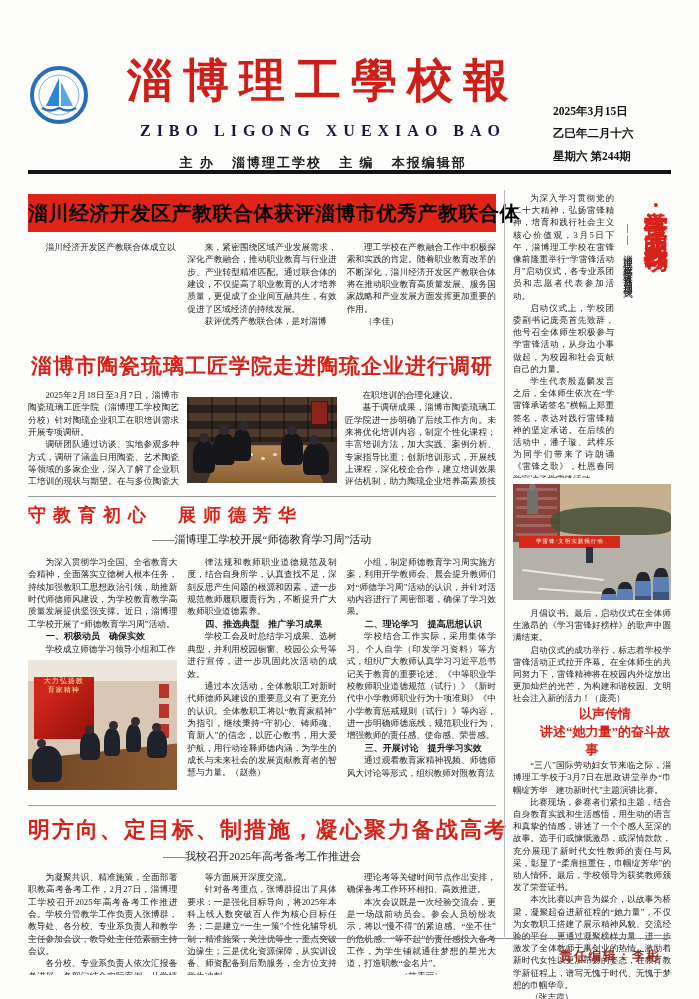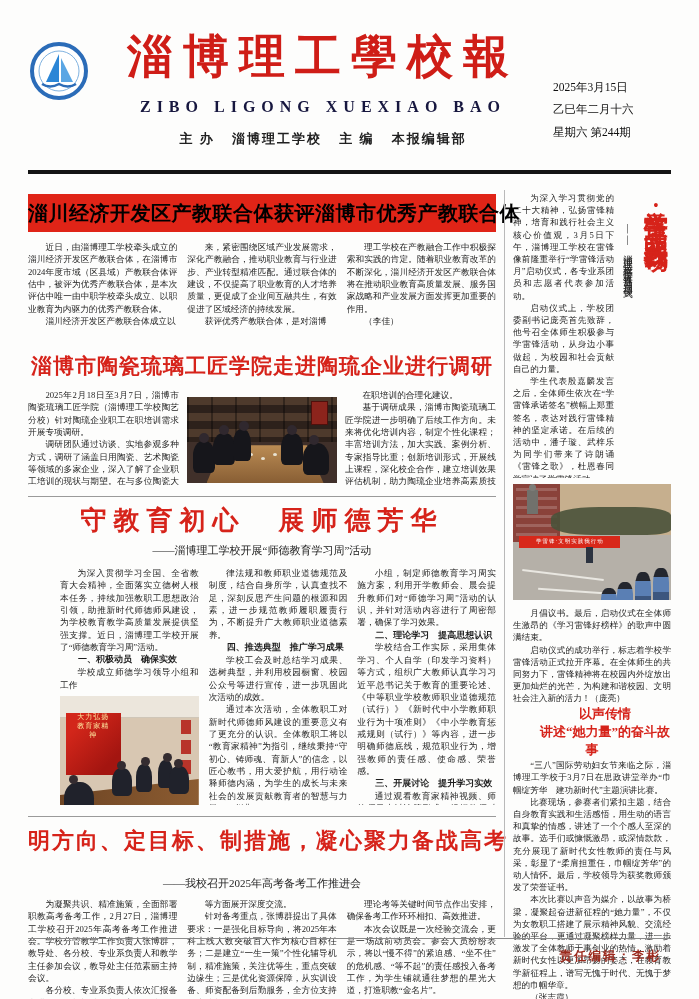--- a/index.html
+++ b/index.html
@@ -1,29 +1,29 @@
 <!DOCTYPE html>
 <html lang="zh"><head>
 <meta charset="utf-8">
 <style>
   html,body{margin:0;padding:0;background:#e9e9e9;}
   .page{position:relative;width:699px;height:999px;margin:0 auto;background:#fdfdfc;
         font-family:"Liberation Serif","DejaVu Serif",serif;color:#1e1e1e;overflow:hidden;}
   
-  .hdr{position:absolute;top:32px;left:28px;right:28px;height:126px;}
+  .hdr{position:absolute;top:56px;left:28px;right:28px;height:126px;}
   .logo{position:absolute;left:2px;top:10px;width:58px;height:58px;}
   .mast-title{position:absolute;left:58px;top:-6px;width:474px;text-align:center;
       font-size:46px;font-weight:900;color:#cf1d17;letter-spacing:10px;white-space:nowrap;}
   .mast-en{position:absolute;left:58px;top:66px;width:474px;text-align:center;
       font-size:16px;font-weight:bold;color:#17173f;letter-spacing:6px;white-space:nowrap;}
   .mast-host{position:absolute;left:58px;top:98px;width:474px;text-align:center;
       font-size:13px;color:#202020;font-weight:600;letter-spacing:2px;white-space:nowrap;}
   .mast-host span{margin:13px 6px;}
   .dateblock{position:absolute;right:0;top:44px;width:118px;font-size:11.5px;
-      font-weight:normal;line-height:1.95;color:#111;}
+      font-weight:bold;line-height:1.95;color:#111;}
   .rule-thick{position:absolute;top:170px;left:28px;right:28px;height:4px;background:#141414;}
   
   .content{position:absolute;top:186px;left:28px;width:643px;bottom:62px;display:flex;}
   .main{width:468px;flex:none;}
   .vdiv{width:1px;background:#b9b9b9;margin:4px 8px 0 8px;flex:none;}
   .sidebar{flex:1;min-width:0;}
   
   .cols{display:flex;gap:10px;}
   .col{flex:1;min-width:0;font-size:8.7px;line-height:1.42;text-align:justify;overflow:hidden;}
   .col p, .sb p{margin:0;text-indent:2em;}
@@ -35,28 +35,28 @@
   .a1-cols{height:101px;}
   
   .a2-head{color:#d6231a;font-size:21px;font-weight:bold;text-align:center;
       margin:10px 0 9px;letter-spacing:1px;white-space:nowrap;}
   .a2-row{display:flex;gap:8px;height:96px;}
   .a2-row .col{width:151px;flex:none;}
   .photoA{width:150px;height:86px;flex:none;margin-top:8px;position:relative;
       overflow:hidden;background:#40302a;}
   .hr1{border:none;border-top:1px solid #9a9a9a;margin:11px 0 6px;}
   
-  .a3-head{color:#d6231a;font-size:26px;font-weight:bold;text-align:center;
+  .a3-head{color:#d6231a;font-size:18px;font-weight:bold;
       letter-spacing:7px;margin:6px 0 5px;white-space:nowrap;}
   .a3-sub{font-size:11px;text-align:center;margin-bottom:9px;color:#1a1a1a;}
-  .a3-cols{height:238px;margin-left:32px;}
+  .a3-cols{height:238px;}
   .photoB{width:100%;height:130px;margin-top:5px;position:relative;overflow:hidden;background:#d8c7b2;}
   
   .a4-head{color:#d6231a;font-size:22px;font-weight:bold;text-align:center;
-      letter-spacing:2px;margin:9px 0 20px;white-space:nowrap;}
+      letter-spacing:2px;margin:9px 0 4px;white-space:nowrap;}
   .a4-sub{font-size:11px;text-align:center;margin-bottom:7px;}
   .a4-cols{height:104px;}
   
   .sb{font-size:8.6px;line-height:1.42;text-align:justify;}
   .sb-top{display:flex;height:286px;overflow:hidden;margin-top:6px;}
   .sb-text{flex:1;min-width:0;}
   .sb-vsub{writing-mode:vertical-rl;font-size:9.5px;width:15px;flex:none;margin-left:5px;
       padding-top:32px;letter-spacing:2px;color:#222;text-indent:0;}
   .sb-vtitle{writing-mode:vertical-rl;font-size:24px;font-weight:bold;color:#d6231a;
       width:34px;flex:none;letter-spacing:3px;line-height:1.25;margin-left:3px;}
@@ -146,21 +146,20 @@
   <div class="rule-thick"></div>
 
   <div class="content">
 
     <div class="main">
 
       <div>
         <div class="a1-head">淄川经济开发区产教联合体获评淄博市优秀产教联合体</div>
         <div class="cols a1-cols">
           <div class="col">
-            <p>近日，由淄博理工学校牵头成立的淄川经济开发区产教联合体，在淄博市2024年度市域（区县域）产教联合体评估中，被评为优秀产教联合体，是本次评估中唯一由中职学校牵头成立、以职业教育为内驱力的优秀产教联合体。</p>
             <p>淄川经济开发区产教联合体成立以</p>
           </div>
           <div class="col">
             <p>来，紧密围绕区域产业发展需求，深化产教融合，推动职业教育与行业进步、产业转型精准匹配。通过联合体的建设，不仅提高了职业教育的人才培养质量，更促成了企业间互融共生，有效促进了区域经济的持续发展。</p>
             <p>获评优秀产教联合体，是对淄博</p>
           </div>
           <div class="col">
             <p>理工学校在产教融合工作中积极探索和实践的肯定。随着职业教育改革的不断深化，淄川经济开发区产教联合体将在推动职业教育高质量发展、服务国家战略和产业发展方面发挥更加重要的作用。</p>
             <p>（李佳）</p>
           </div>

